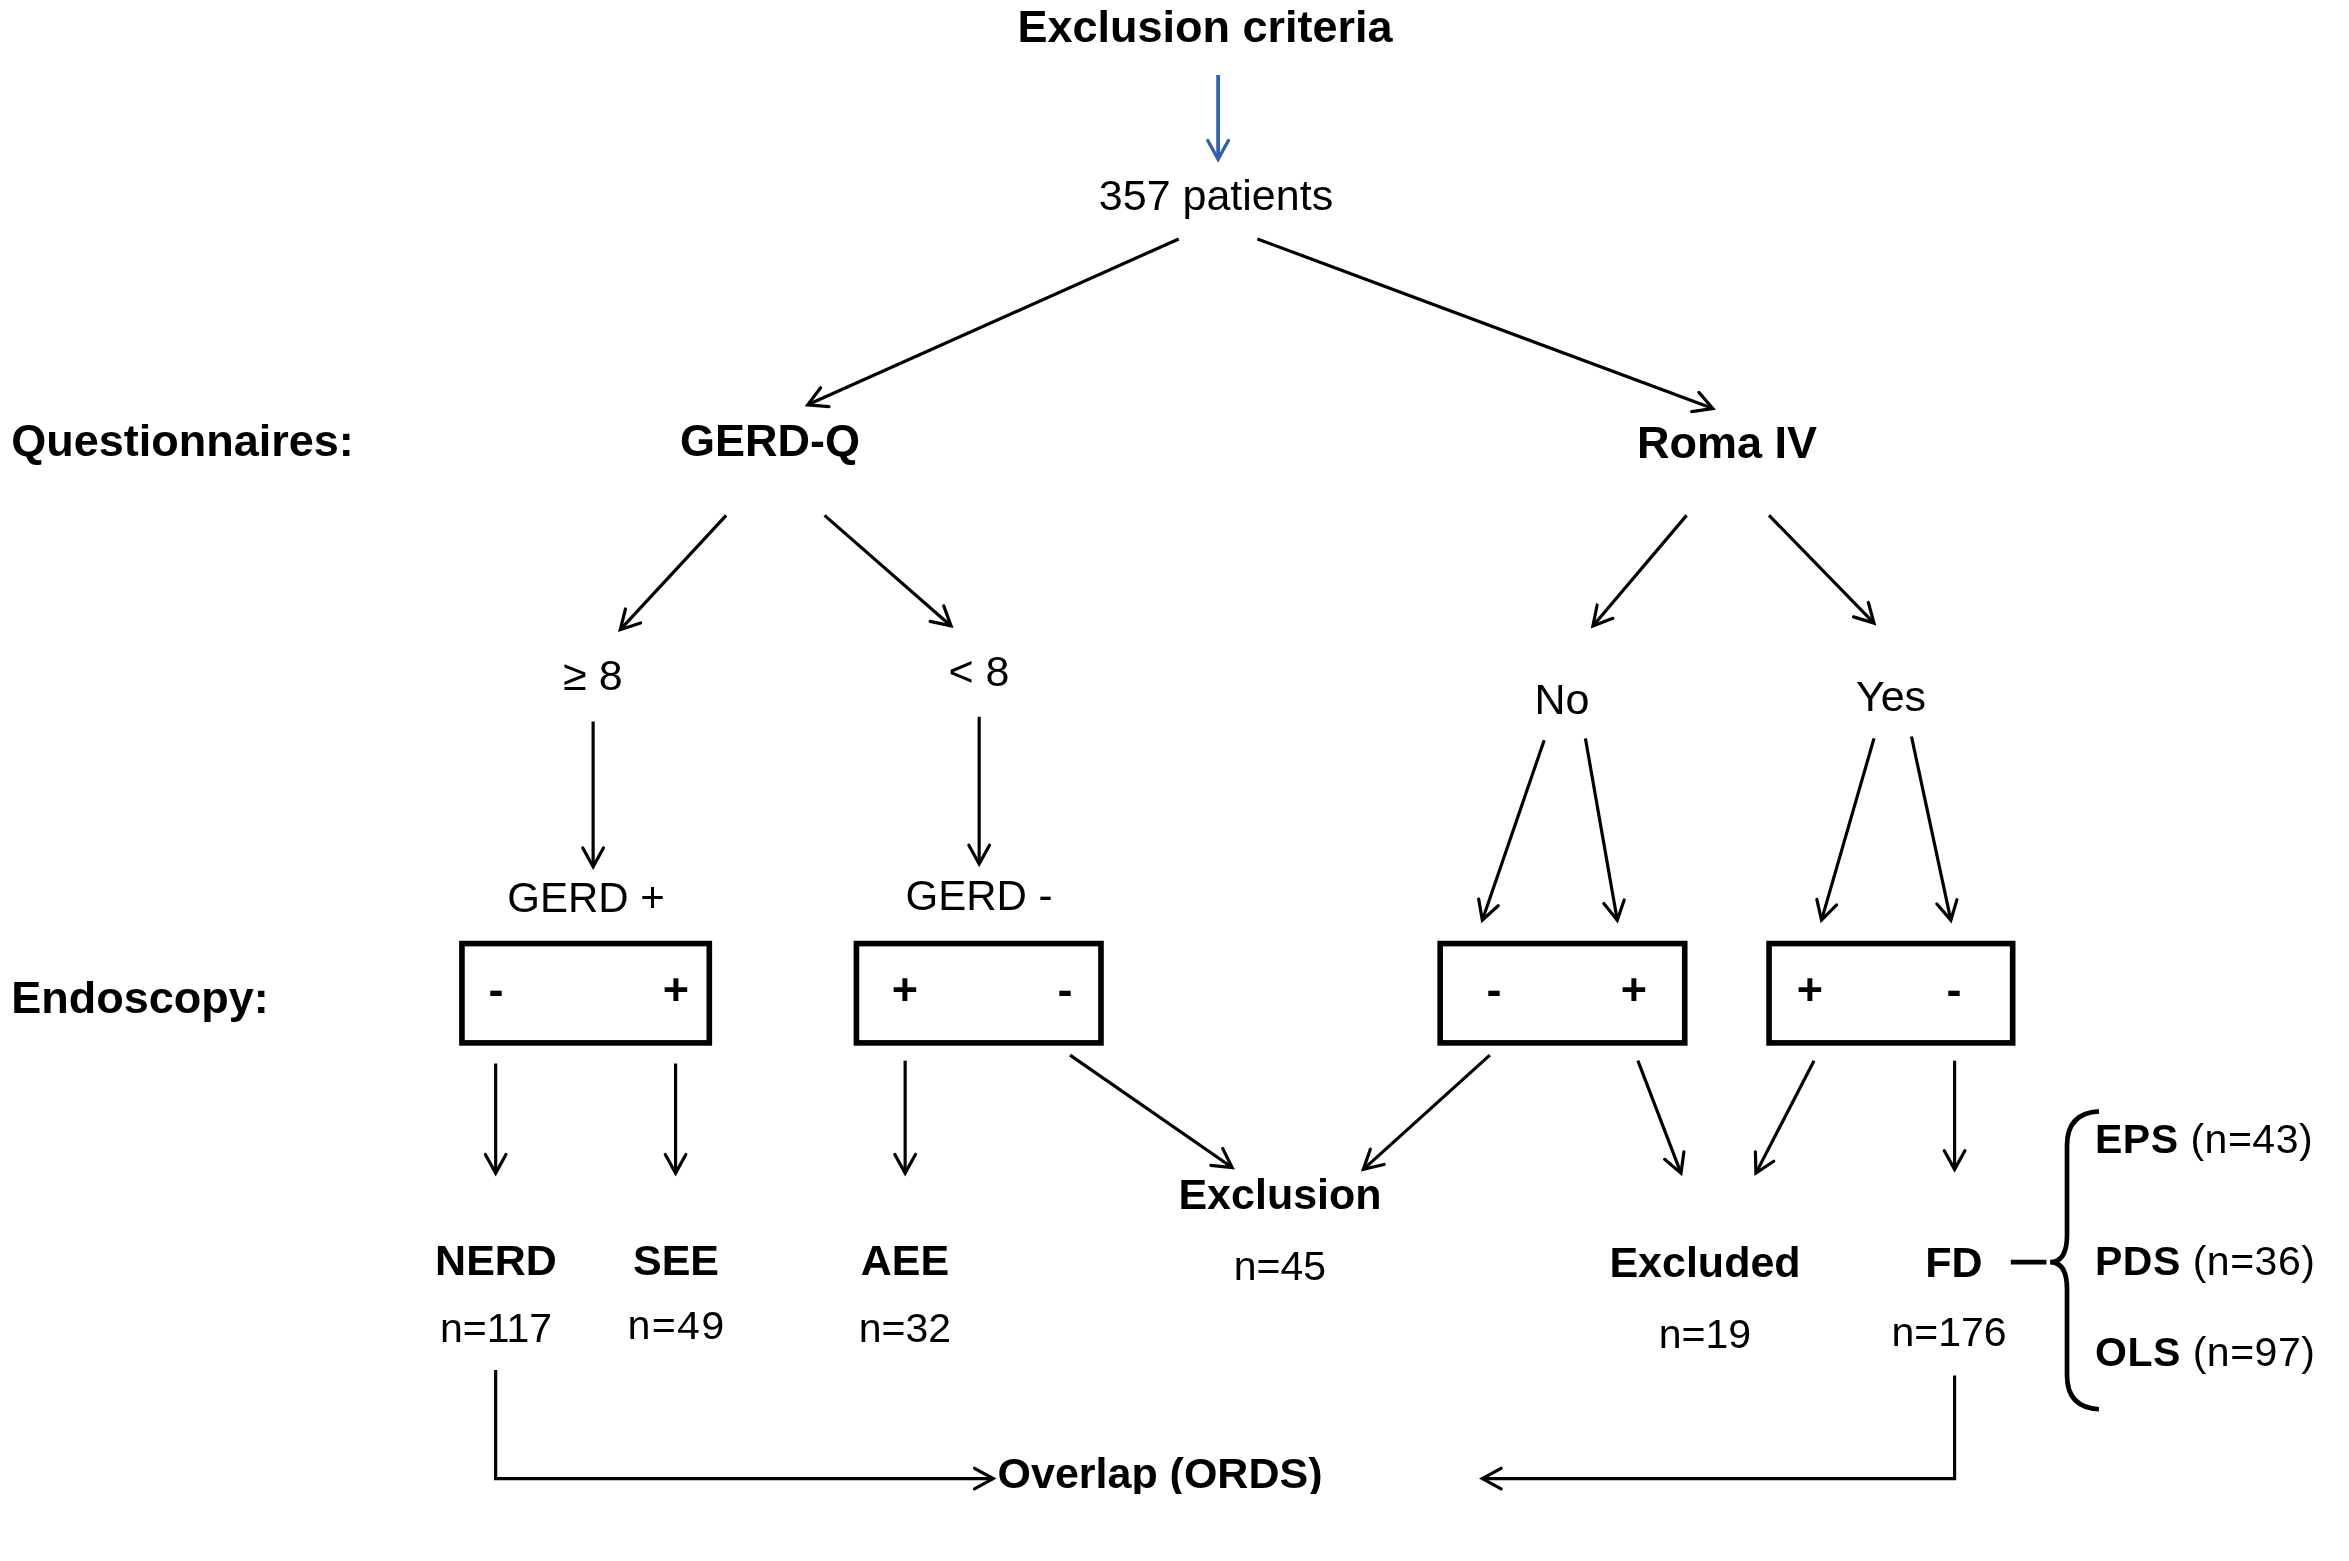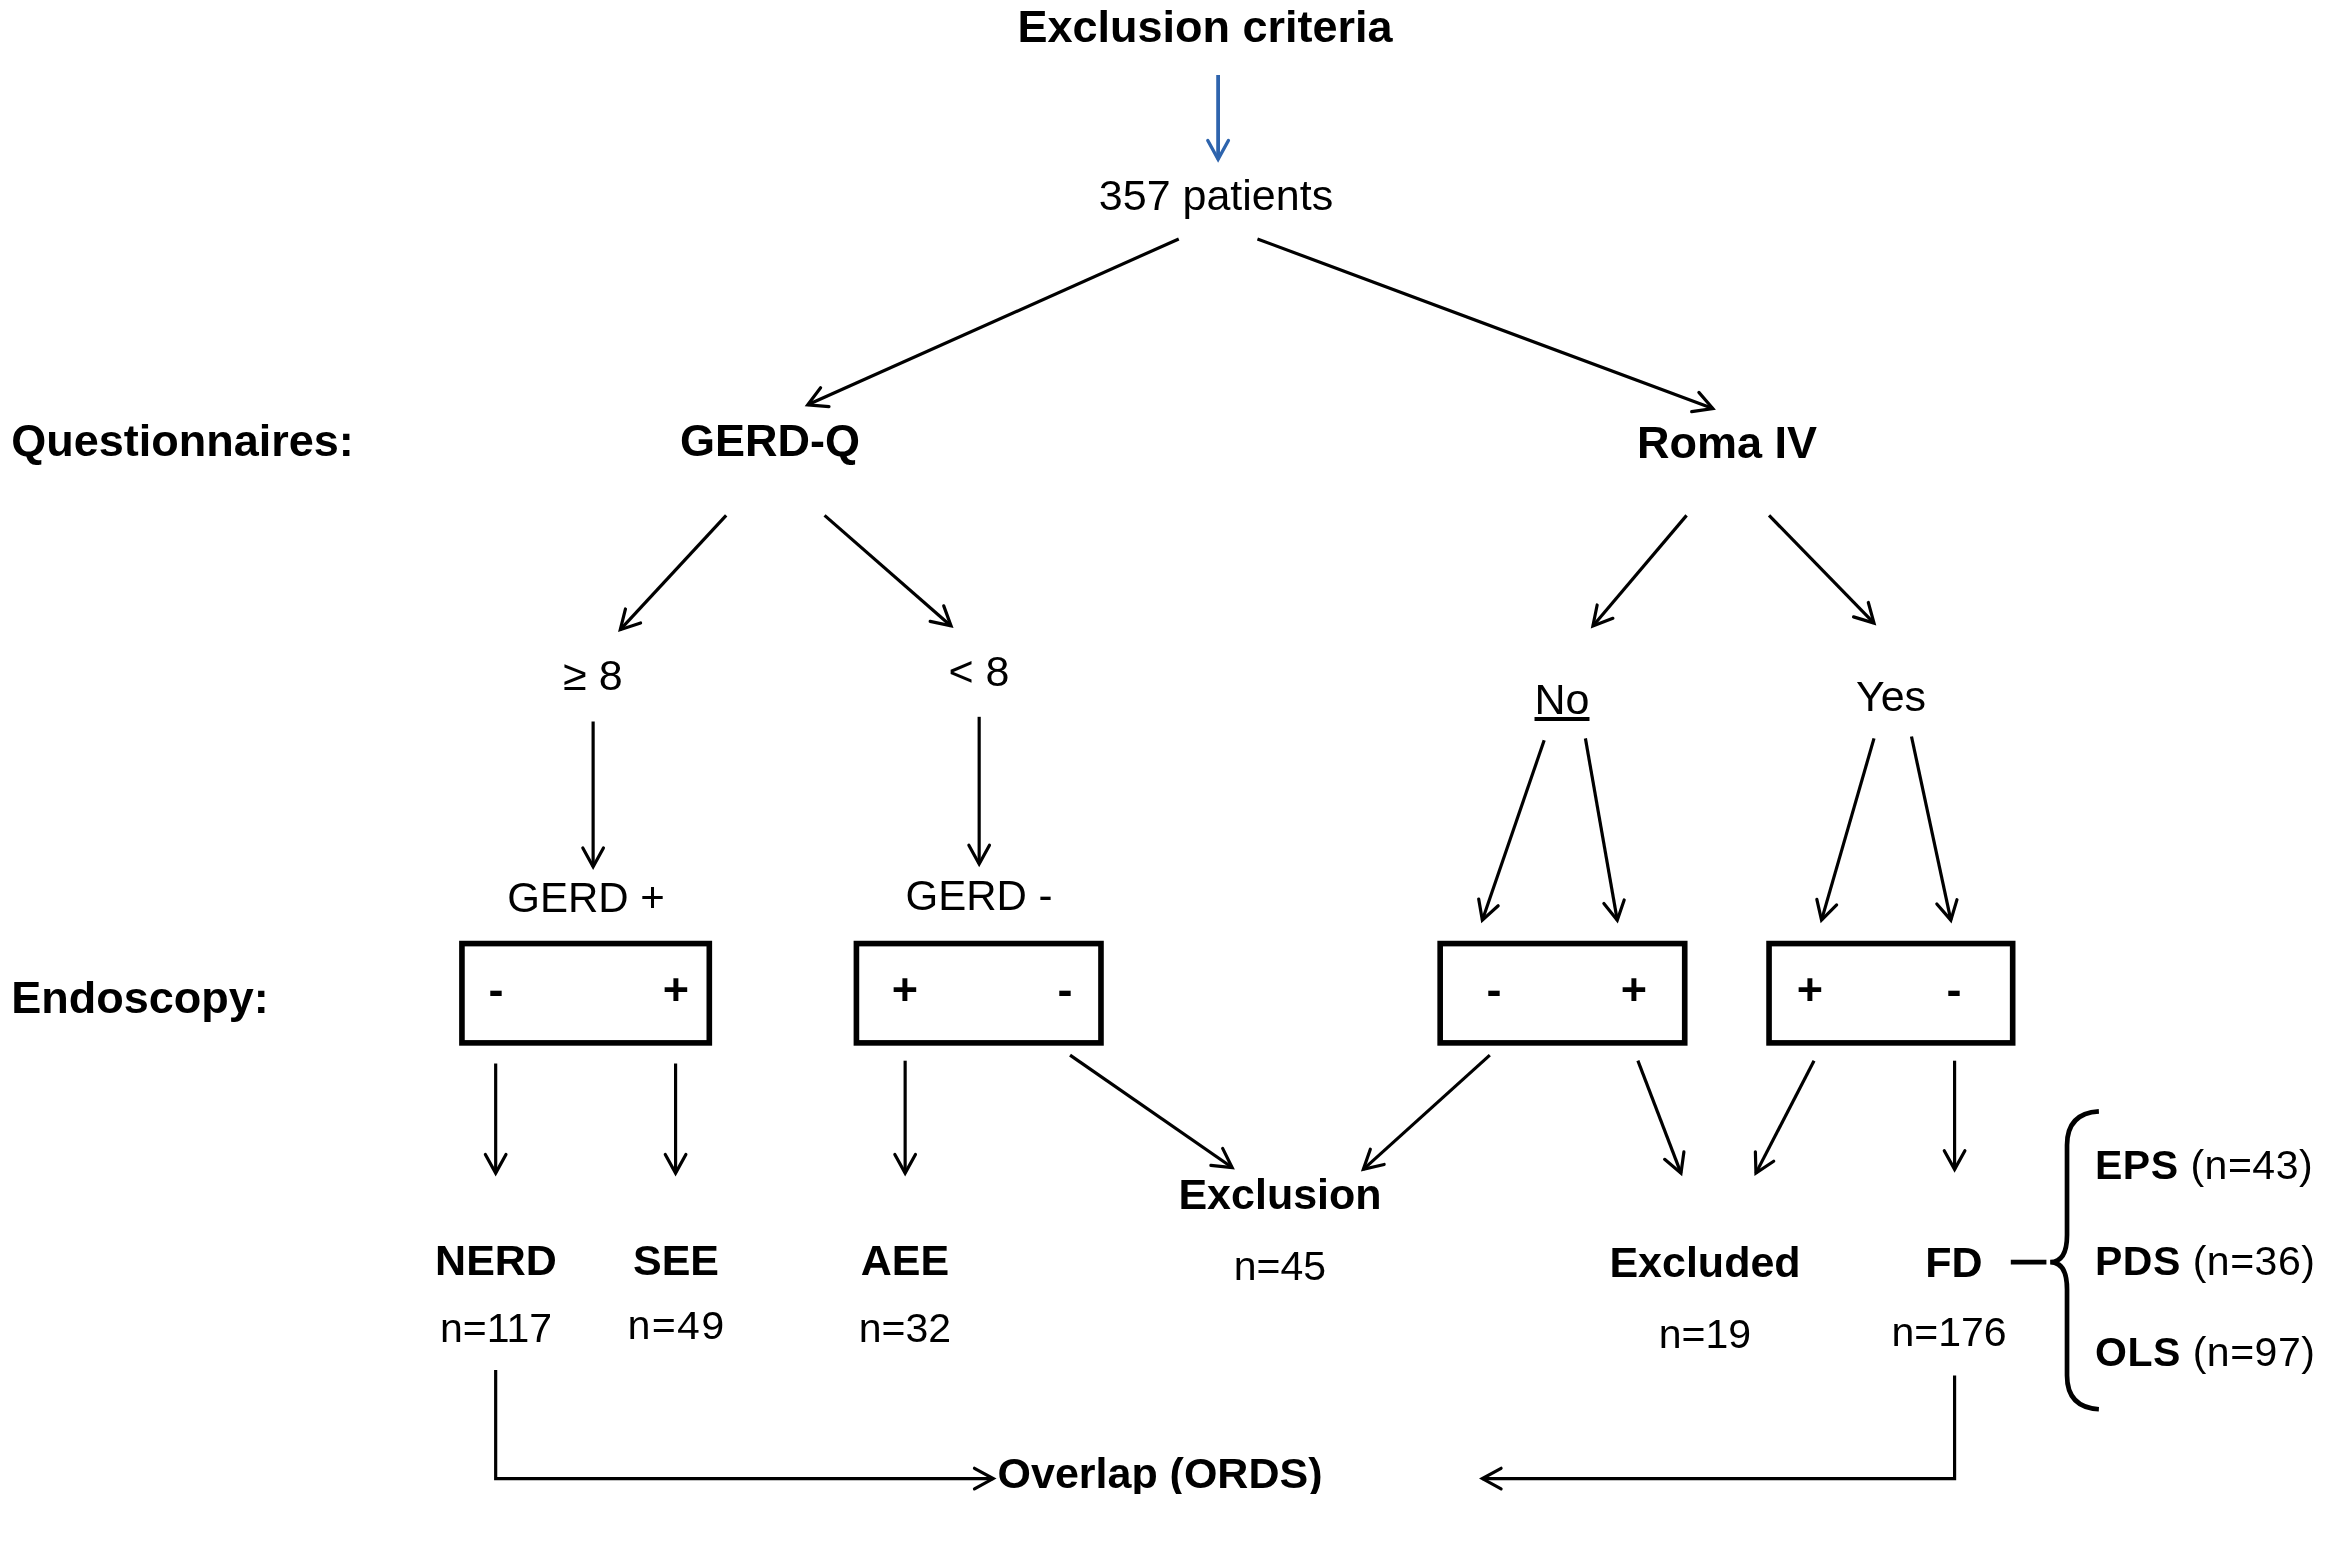--- a/index.html
+++ b/index.html
@@ -80,21 +80,21 @@
 
   <div class="t b f48" style="left:1205px;top:1.9px;">Exclusion criteria</div>
   <div class="t f46" style="left:1216px;top:172px;">357 patients</div>
 
   <div class="tl b f48" style="left:11.2px;top:416px;">Questionnaires:</div>
   <div class="t b f48" style="left:770px;top:416px;">GERD-Q</div>
   <div class="t b f48" style="left:1727px;top:418px;">Roma IV</div>
 
   <div class="t f46" style="left:593px;top:652px;">≥ 8</div>
   <div class="t f46" style="left:979px;top:648px;">&lt; 8</div>
-  <div class="t f46" style="left:1562px;top:676px;text-decoration:underline;">No</div>
+  <div class="t f46" style="left:1562px;top:676px;">No</div>
   <div class="t f46" style="left:1891px;top:673px;">Yes</div>
 
   <div class="t f45" style="left:586px;top:875px;">GERD +</div>
   <div class="t f45" style="left:979px;top:873px;">GERD -</div>
 
   <div class="tl b f48" style="left:11.2px;top:973px;">Endoscopy:</div>
 
   <div class="sign" style="left:496px;top:967px;">-</div>
   <div class="sign" style="left:676px;top:967px;">+</div>
   <div class="sign" style="left:905px;top:967px;">+</div>
@@ -115,21 +115,21 @@
 
   <div class="t b f46" style="left:1280px;top:1171px;">Exclusion</div>
   <div class="t f44" style="left:1280px;top:1244px;">n=45</div>
 
   <div class="t b f46" style="left:1705px;top:1239px;">Excluded</div>
   <div class="t f44" style="left:1705px;top:1312px;">n=19</div>
 
   <div class="t b f46" style="left:1954px;top:1239px;">FD</div>
   <div class="t f44" style="left:1949px;top:1310px;">n=176</div>
 
-  <div class="tl f44 sub" style="left:2095px;top:1143px;">
+  <div class="tl f44 sub" style="left:2095px;top:1117px;">
     <span class="b">EPS </span>
     <span>(n=43)</span>
   </div>
   <div class="tl f44 sub" style="left:2095px;top:1239px;">
     <span class="b">PDS </span>
     <span>(n=36)</span>
   </div>
   <div class="tl f44 sub" style="left:2095px;top:1330px;">
     <span class="b">OLS </span>
     <span>(n=97)</span>

